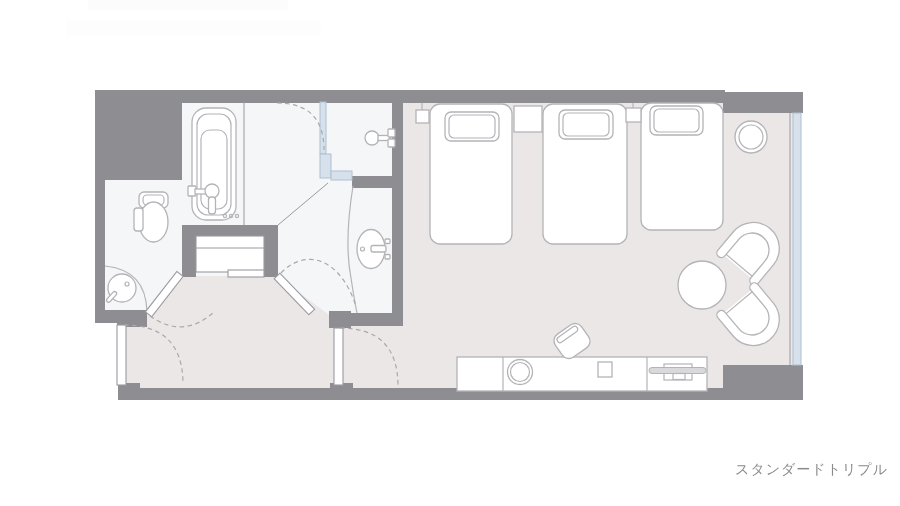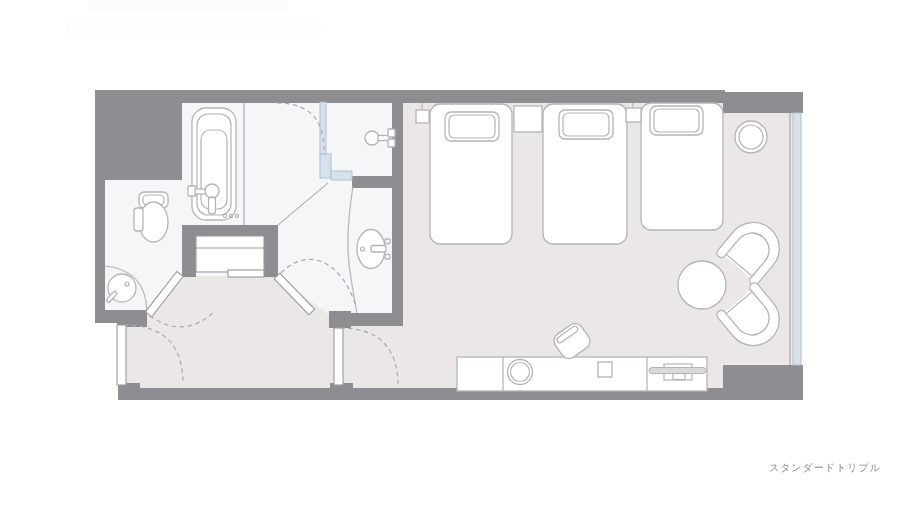--- a/index.html
+++ b/index.html
@@ -10,21 +10,21 @@
   .wet{fill:var(--wetfloor,#f5f6f8);}
   .pink{fill:var(--pinkfloor,#eae7e6);}
   .furn{fill:#ffffff;stroke:var(--stroke,#b4b4b8);stroke-width:1.3;}
   .ln{fill:none;stroke:var(--stroke,#b4b4b8);stroke-width:1.2;}
   .thin{fill:none;stroke:#9a9aa0;stroke-width:1;}
   .dash{fill:none;stroke:var(--dash,#a9a9ad);stroke-width:1.2;stroke-dasharray:4.5 3.5;}
   .leaf{fill:#ffffff;stroke:#9a9aa0;stroke-width:1.1;}
   .glass{fill:var(--glass,#d7e1ec);stroke:#aebfd0;stroke-width:1;}
   .graybar{fill:#d9d9db;stroke:var(--stroke,#b4b4b8);stroke-width:1;}
   .seatfill{fill:#ffffff;stroke:none;}
-  #caption{position:absolute;top:461px;right:19px;font-size:10px;letter-spacing:1px;
+  #caption{position:absolute;top:461px;right:12px;font-size:14px;letter-spacing:1px;
            color:var(--caption,#8a8a8a);white-space:nowrap;}
   .ghost1{position:absolute;left:88px;top:0;width:200px;height:10px;background:#fcfcfc;}
   .ghost2{position:absolute;left:66px;top:20px;width:255px;height:16px;background:#fdfdfd;}
 </style>
 </head>
 <body>
 
 <div id="stage">
   <div class="ghost1"></div>
   <div class="ghost2"></div>

